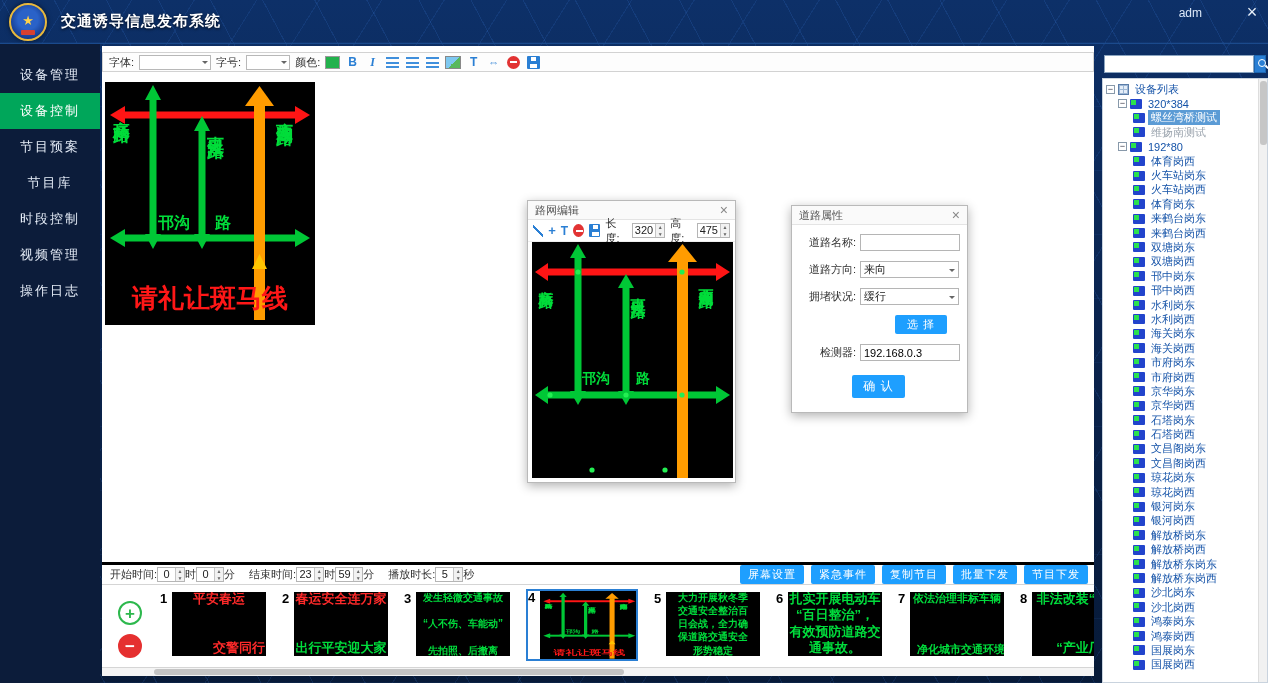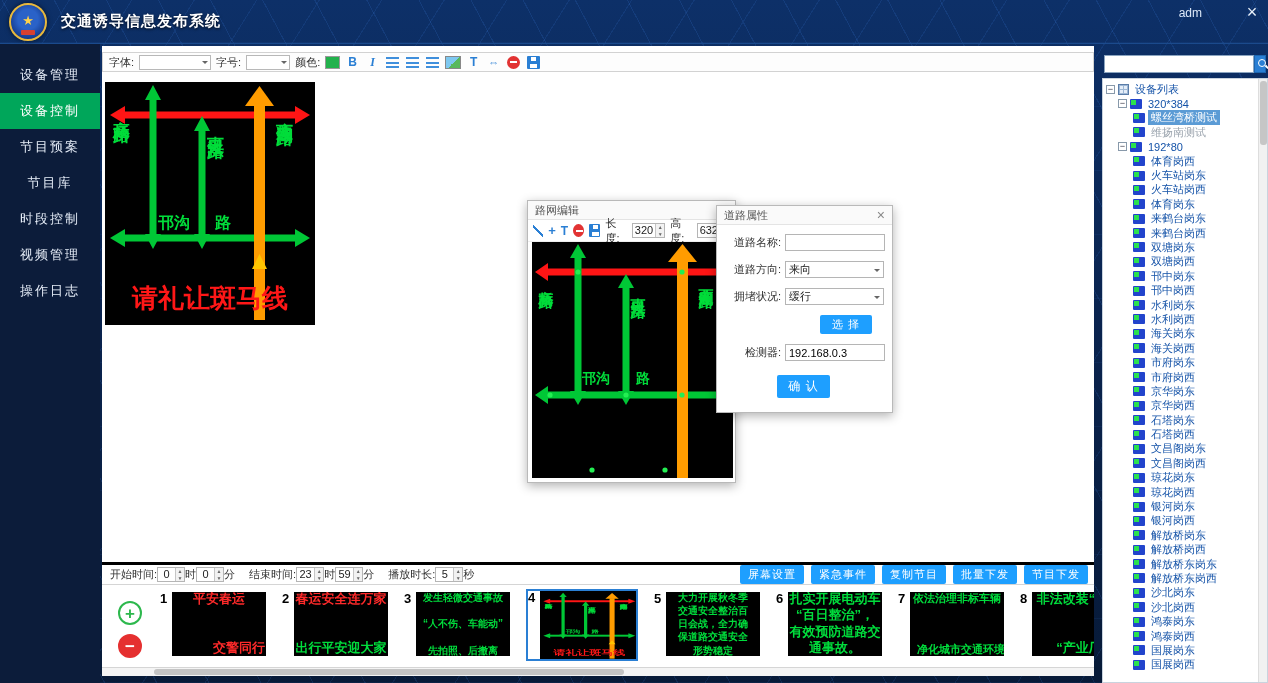--- a/index.html
+++ b/index.html
@@ -279,21 +279,21 @@
           <span class="lbl">长度:</span>
           <span class="numbox">
             <span class="numval">320</span>
             <span class="spin">
                 <i>▲</i>
                 <i>▼</i>
               </span>
           </span>
           <span class="lbl">高度:</span>
           <span class="numbox">
-            <span class="numval">632</span>
+            <span class="numval">475</span>
             <span class="spin">
                 <i>▲</i>
                 <i>▼</i>
               </span>
           </span>
         </div>
         <div class="dlg-canvas">
           <svg width="201" height="236" viewBox="0 0 201 236">
             <rect x="14" y="26.5" width="172" height="7" fill="#ff1515"></rect>
             <polygon points="16,21 16,39 3,30" fill="#ff1515"></polygon>
@@ -318,21 +318,21 @@
             <circle cx="133" cy="228" r="2.6" fill="#23ef52"></circle>
           </svg>
           <div class="vlabel" style="left:6px;top:36px">高桥路</div>
           <div class="vlabel" style="left:98px;top:44px">史可法路</div>
           <div class="vlabel" style="left:166px;top:34px">瘦西湖路</div>
           <div class="hlabel" style="left:50px;top:128px">邗沟</div>
           <div class="hlabel" style="left:104px;top:128px">路</div>
         </div>
       </div>
 
-      <div class="dlg" style="left:614px;top:133px;width:177px;height:208px">
+      <div class="dlg" style="left:689px;top:133px;width:177px;height:208px">
         <div class="dlg-title">
           <span>道路属性</span>
           <span class="dlg-x">×</span>
         </div>
         <div class="props-form">
           <div class="frow">
             <label>道路名称:</label>
             <input value="" style="">
           </div>
           <div class="frow">

